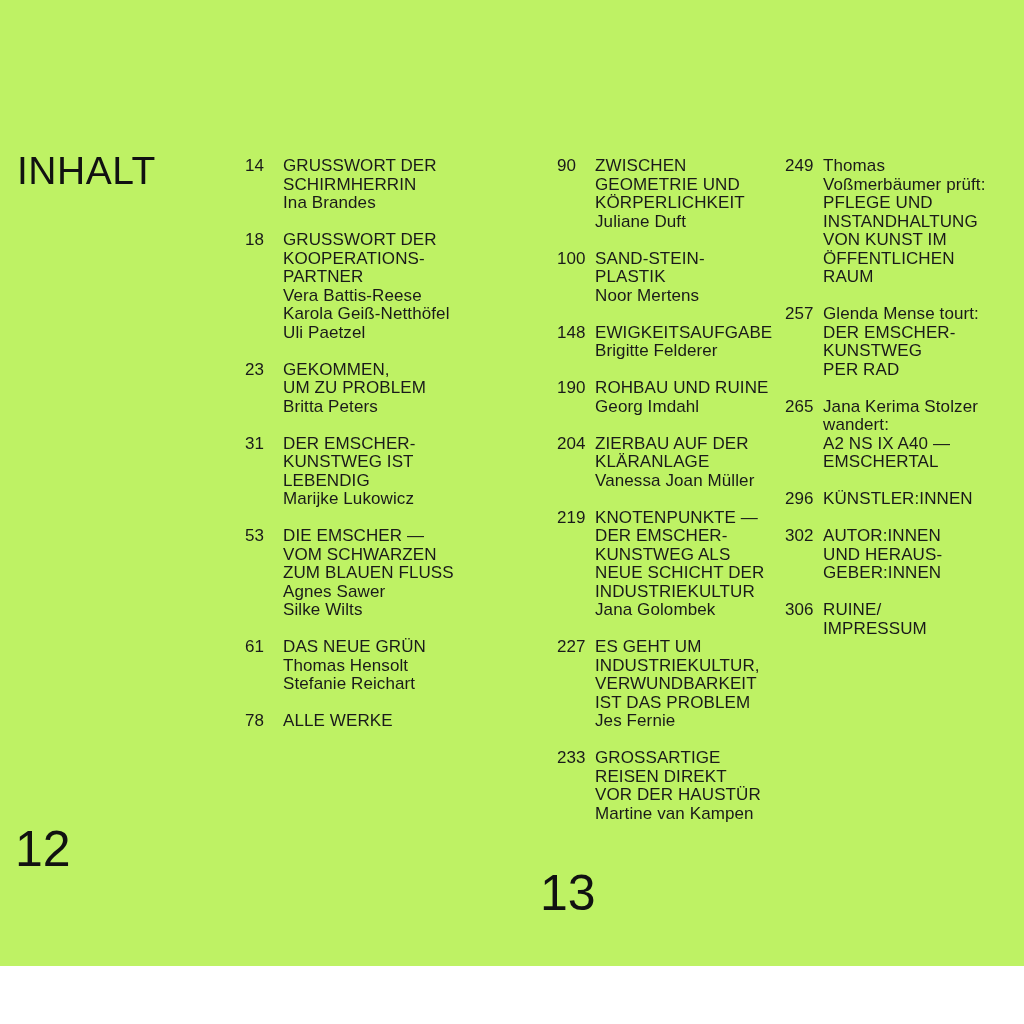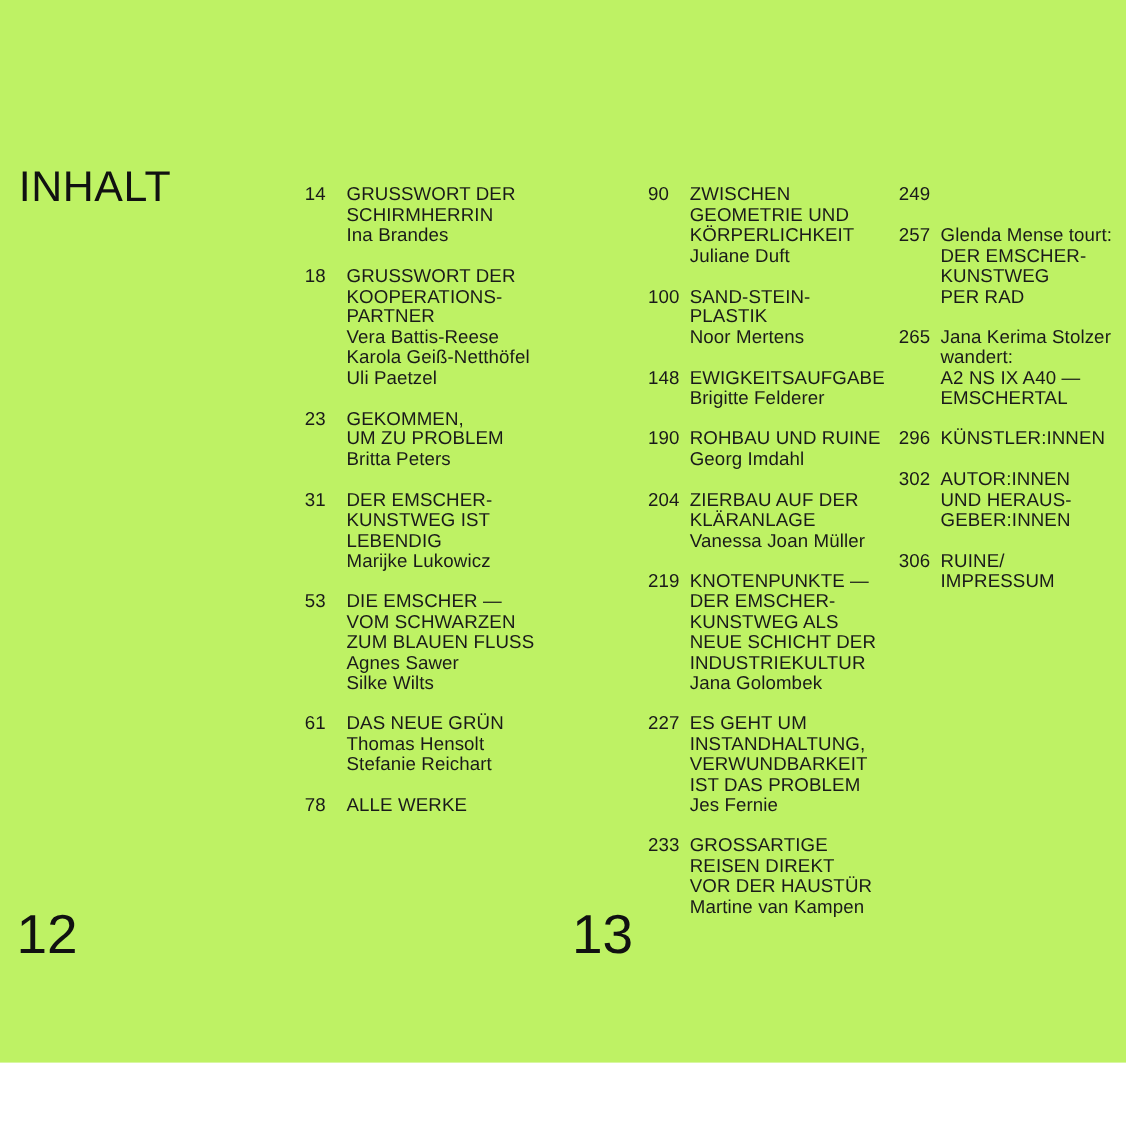--- a/index.html
+++ b/index.html
@@ -26,22 +26,21 @@
     top: 151px;
     margin: 0;
     font-size: 39px;
     line-height: 1;
     font-weight: 400;
     letter-spacing: 0.5px;
     color: #111111;
   }
   .col {
     position: absolute;
-    top: 168px;
-    margin-left: 32px;
+    top: 157px;
   }
   .col-1 { left: 245px; width: 235px; }
   .col-2 { left: 557px; width: 225px; }
   .col-3 { left: 785px; width: 235px; }
   .entry {
     display: flex;
     align-items: flex-start;
     margin-bottom: 18.5px;
   }
   .num {
@@ -63,21 +62,21 @@
   .folio {
     position: absolute;
     top: 824px;
     font-size: 50px;
     line-height: 1;
     font-weight: 400;
     color: #111111;
     text-align: center;
   }
   .folio-left  { left: 15px; }
-  .folio-right { left: 520px; }
+  .folio-right { left: 540px; margin-top: 44px; }
 </style>
 </head>
 <body>
 
 <div class="page">
   <h1 class="heading">INHALT</h1>
 
   <div class="col col-1" id="col-0">
       <div class="entry">
         <div class="num">14</div>
@@ -188,39 +187,48 @@
           <div class="line">KUNSTWEG ALS</div>
           <div class="line">NEUE SCHICHT DER</div>
           <div class="line">INDUSTRIEKULTUR</div>
           <div class="line">Jana Golombek</div>
         </div>
       </div>
       <div class="entry">
         <div class="num">227</div>
         <div class="lines">
           <div class="line">ES GEHT UM</div>
-          <div class="line">INSTANDHALTUNG,</div>
+          <div class="line">INDUSTRIEKULTUR,</div>
           <div class="line">VERWUNDBARKEIT</div>
           <div class="line">IST DAS PROBLEM</div>
           <div class="line">Jes Fernie</div>
         </div>
       </div>
       <div class="entry">
         <div class="num">233</div>
         <div class="lines">
           <div class="line">GROSSARTIGE</div>
           <div class="line">REISEN DIREKT</div>
           <div class="line">VOR DER HAUSTÜR</div>
           <div class="line">Martine van Kampen</div>
         </div>
       </div>
     </div>
   <div class="col col-3" id="col-2">
       <div class="entry">
         <div class="num">249</div>
+        <div class="lines">
+          <div class="line">Thomas</div>
+          <div class="line">Voßmerbäumer prüft:</div>
+          <div class="line">PFLEGE UND</div>
+          <div class="line">INSTANDHALTUNG</div>
+          <div class="line">VON KUNST IM</div>
+          <div class="line">ÖFFENTLICHEN</div>
+          <div class="line">RAUM</div>
+        </div>
       </div>
       <div class="entry">
         <div class="num">257</div>
         <div class="lines">
           <div class="line">Glenda Mense tourt:</div>
           <div class="line">DER EMSCHER-</div>
           <div class="line">KUNSTWEG</div>
           <div class="line">PER RAD</div>
         </div>
       </div>

